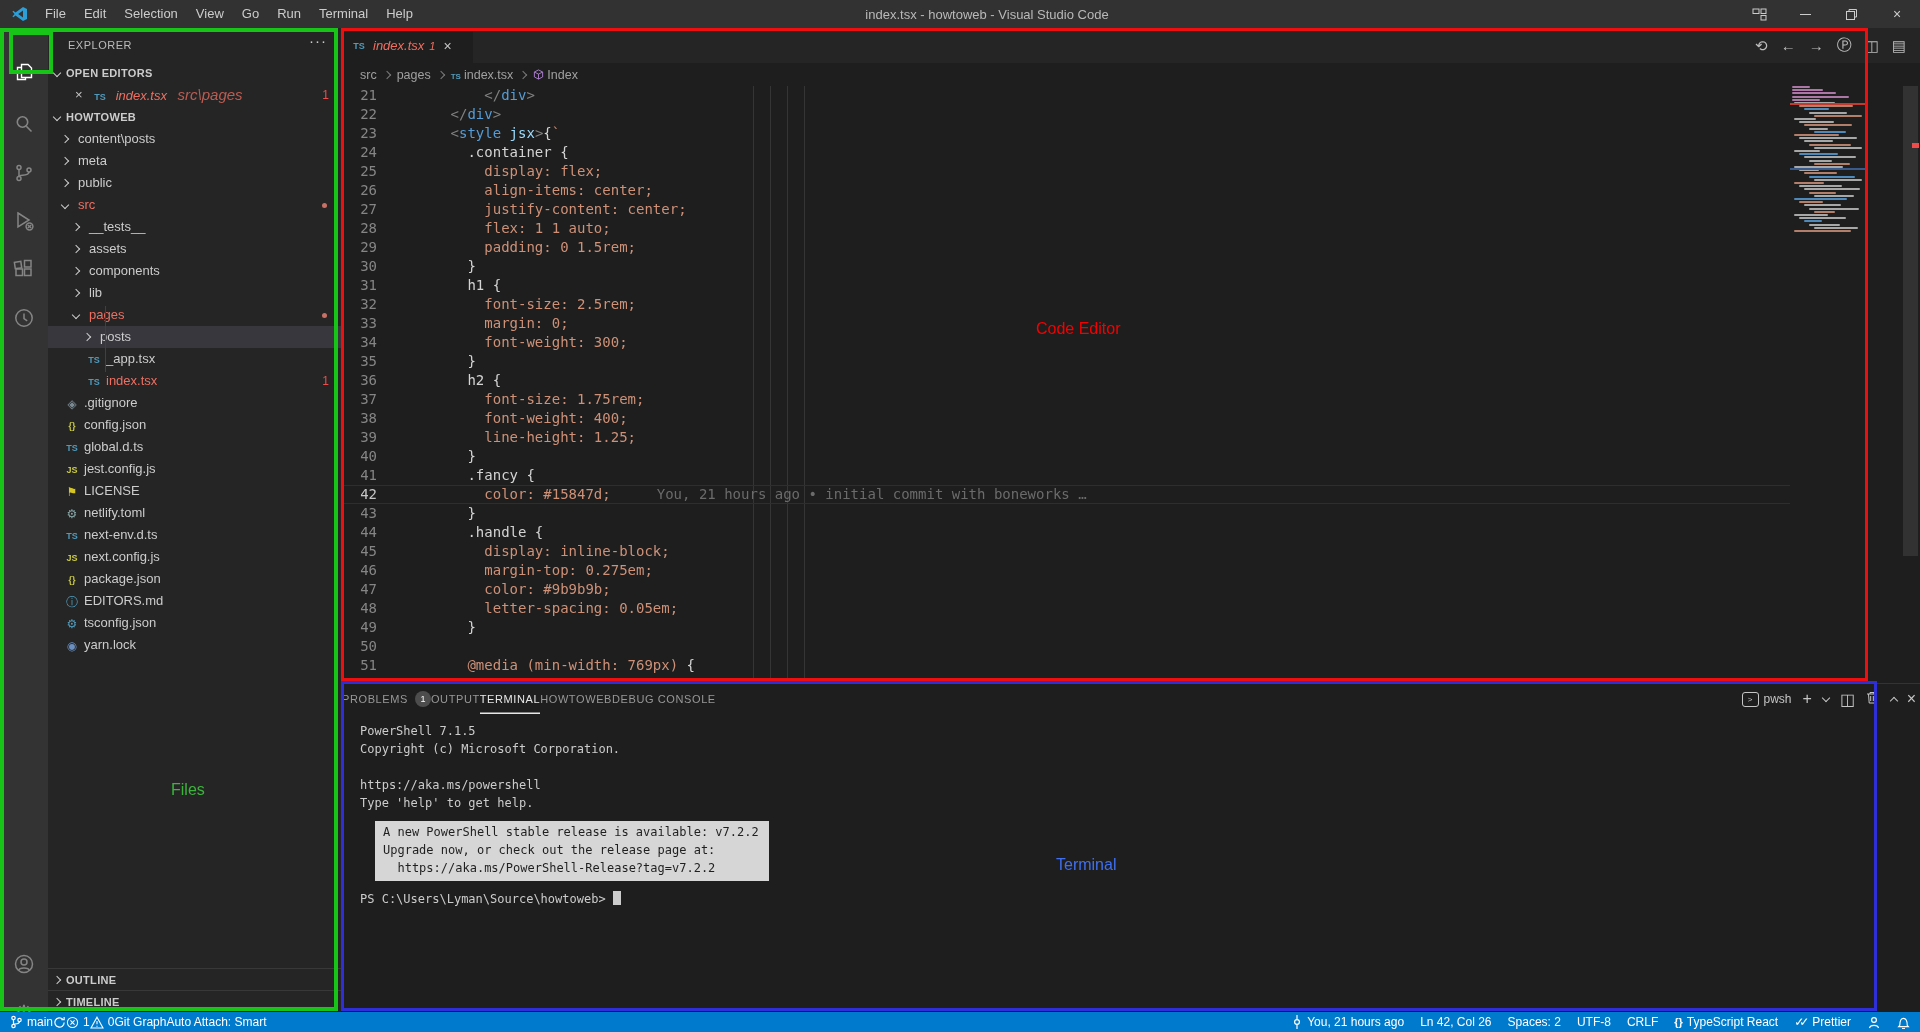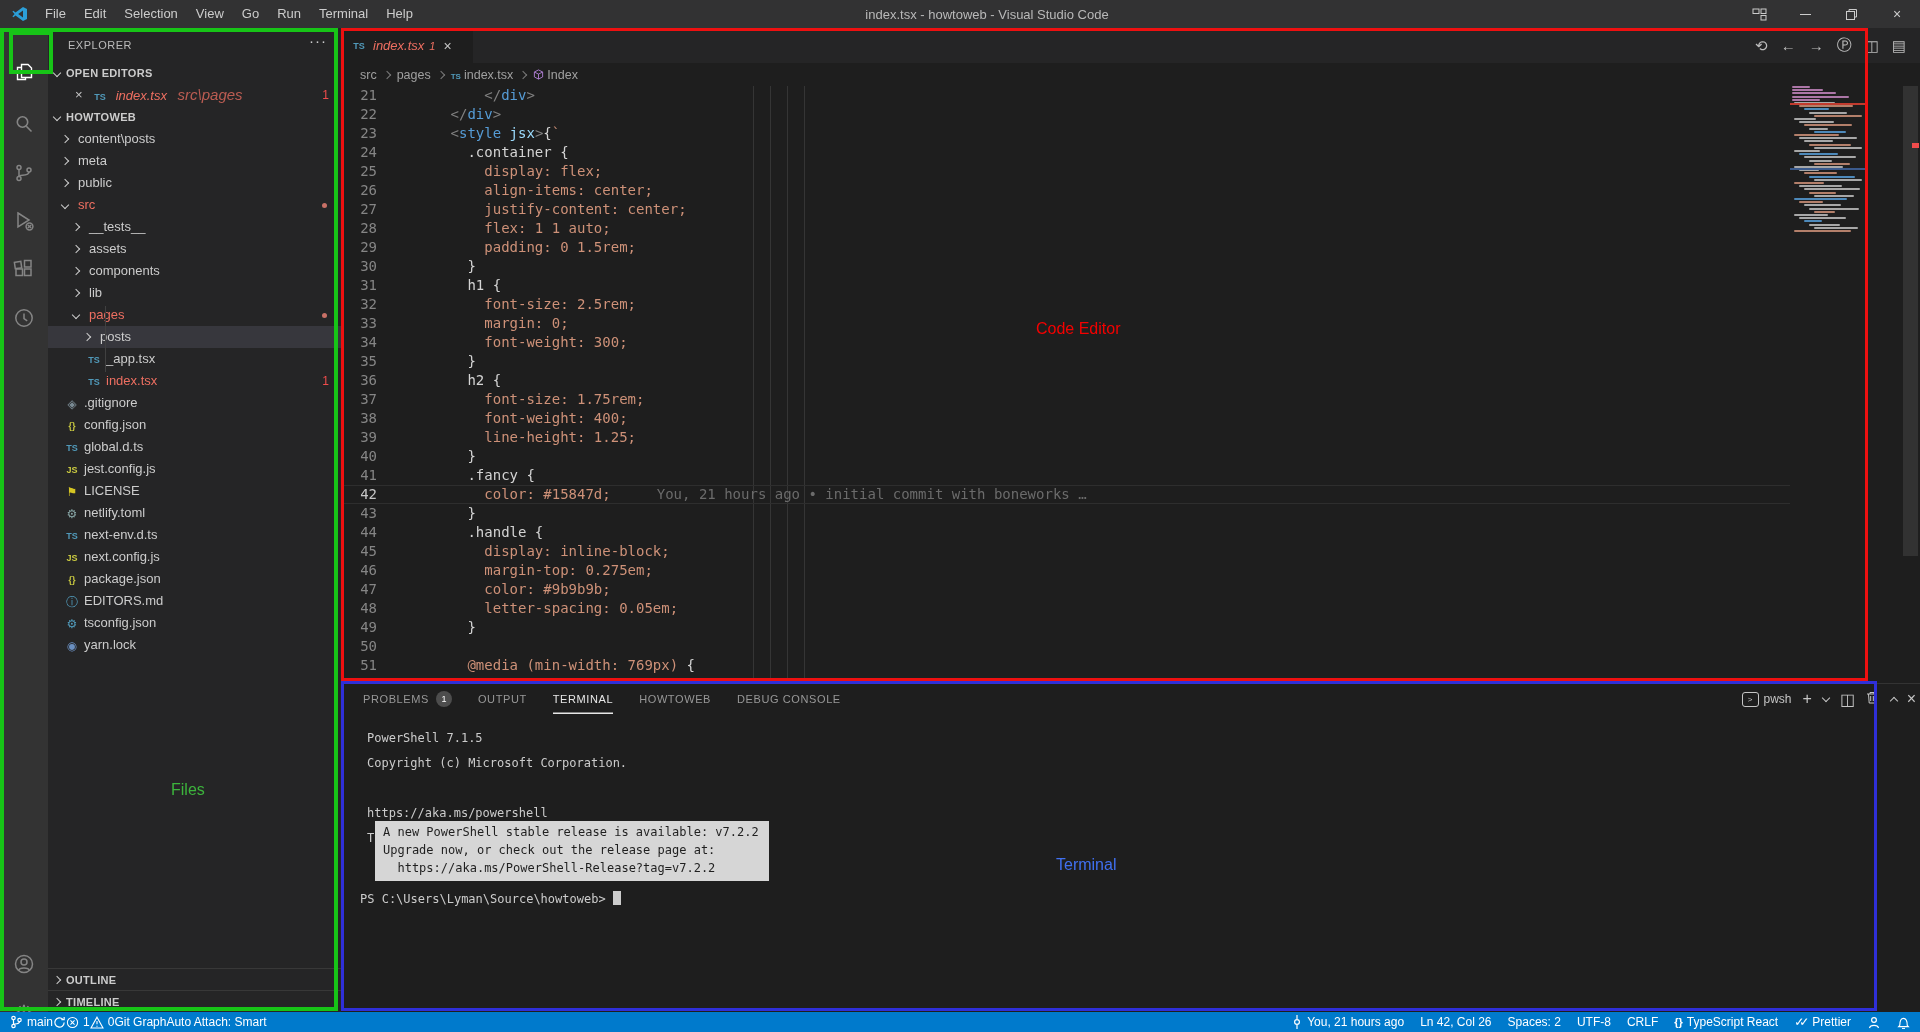--- a/index.html
+++ b/index.html
@@ -70,30 +70,30 @@
   .guide{position:absolute;top:0;width:1px;height:595px;background:#353535;}
 
   .minimap{position:absolute;left:1790px;top:86px;width:76px;height:560px;}
   .mm-bar{position:absolute;height:2px;border-radius:1px;opacity:.85;}
   .mm-line{position:absolute;left:0;width:76px;height:2px;}
   .scroll-slider{position:absolute;left:1903px;top:86px;width:15px;height:470px;background:rgba(121,121,121,.22);}
   .ruler-dot{position:absolute;left:1912px;top:143px;width:7px;height:5px;background:#f14c4c;}
 
   
   .panel{position:absolute;left:341px;top:683px;width:1579px;height:329px;background:#1e1e1e;border-top:1px solid #333;}
-  .panel-tabs{position:absolute;left:22px;top:0;height:30px;display:flex;align-items:center;gap:26px;}
+  .panel-tabs{position:absolute;left:1px;top:0;height:30px;display:flex;align-items:center;}
   .ptab{font-size:11px;letter-spacing:.6px;color:#989898;display:flex;align-items:center;gap:7px;height:30px;}
   .ptab.active{color:#e7e7e7;box-shadow:inset 0 -1.5px 0 #e7e7e7;}
   .pbadge{width:16px;height:16px;border-radius:50%;background:#4d4d4d;color:#fff;font-size:9px;display:flex;align-items:center;justify-content:center;letter-spacing:0;}
   .panel-actions{position:absolute;right:42px;top:0;height:30px;display:flex;align-items:center;gap:11px;color:#c5c5c5;}
   .pwsh-box{display:flex;align-items:center;gap:5px;font-size:12px;}
   .pwsh-icon{width:15px;height:13px;border:1px solid #c5c5c5;border-radius:3px;font-size:8px;display:flex;align-items:center;justify-content:center;}
   .panel-winbtns{position:absolute;right:4px;top:0;height:30px;display:flex;align-items:center;gap:10px;color:#c5c5c5;}
   #term-intro{position:absolute;left:19px;top:38px;}
-  #term-intro pre{margin:7px;font-size:12px;line-height:18px;color:#cccccc;}
+  #term-intro pre{margin:0;font-size:12px;line-height:18px;color:#cccccc;}
   .notice{position:absolute;left:34px;top:137px;width:386px;background:#d6d6d6;padding:2px 0 4px 8px;}
   .notice pre{margin:0;font-size:12px;line-height:18px;color:#1f1f1f;}
   .prompt-row{position:absolute;left:19px;top:206px;font-size:12px;line-height:18px;color:#cccccc;white-space:pre;font-family:"DejaVu Sans Mono",monospace;}
   .cursor{display:inline-block;width:8px;height:14px;background:#cccccc;vertical-align:-2px;margin-left:7px;}
 
   
   .statusbar{position:absolute;left:0;top:1012px;width:1920px;height:20px;background:#007acc;display:flex;align-items:center;font-size:12px;color:#ffffff;}
   .sb-left{display:flex;align-items:center;margin-left:10px;}
   .sb-right{position:absolute;right:10px;display:flex;align-items:center;gap:16px;}
   .sb-item{display:flex;align-items:center;gap:4px;white-space:nowrap;}

